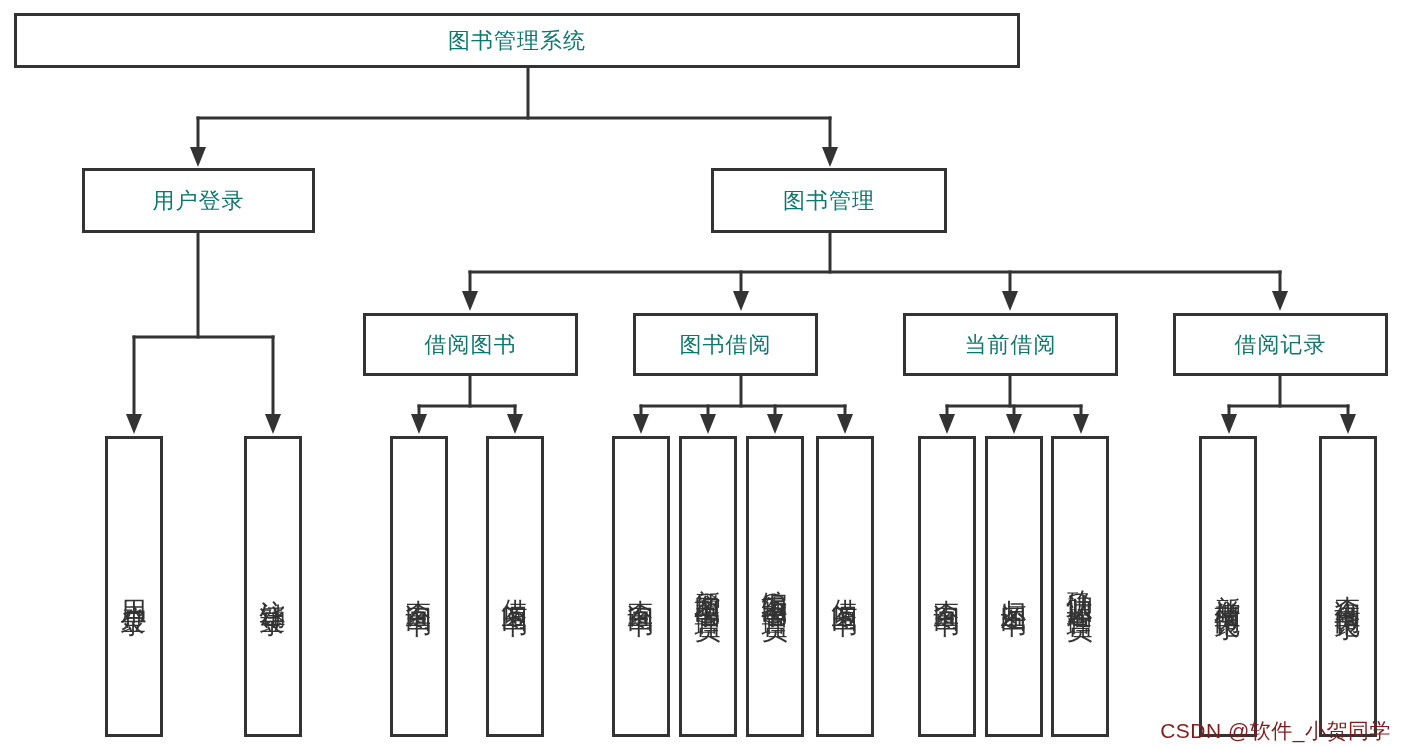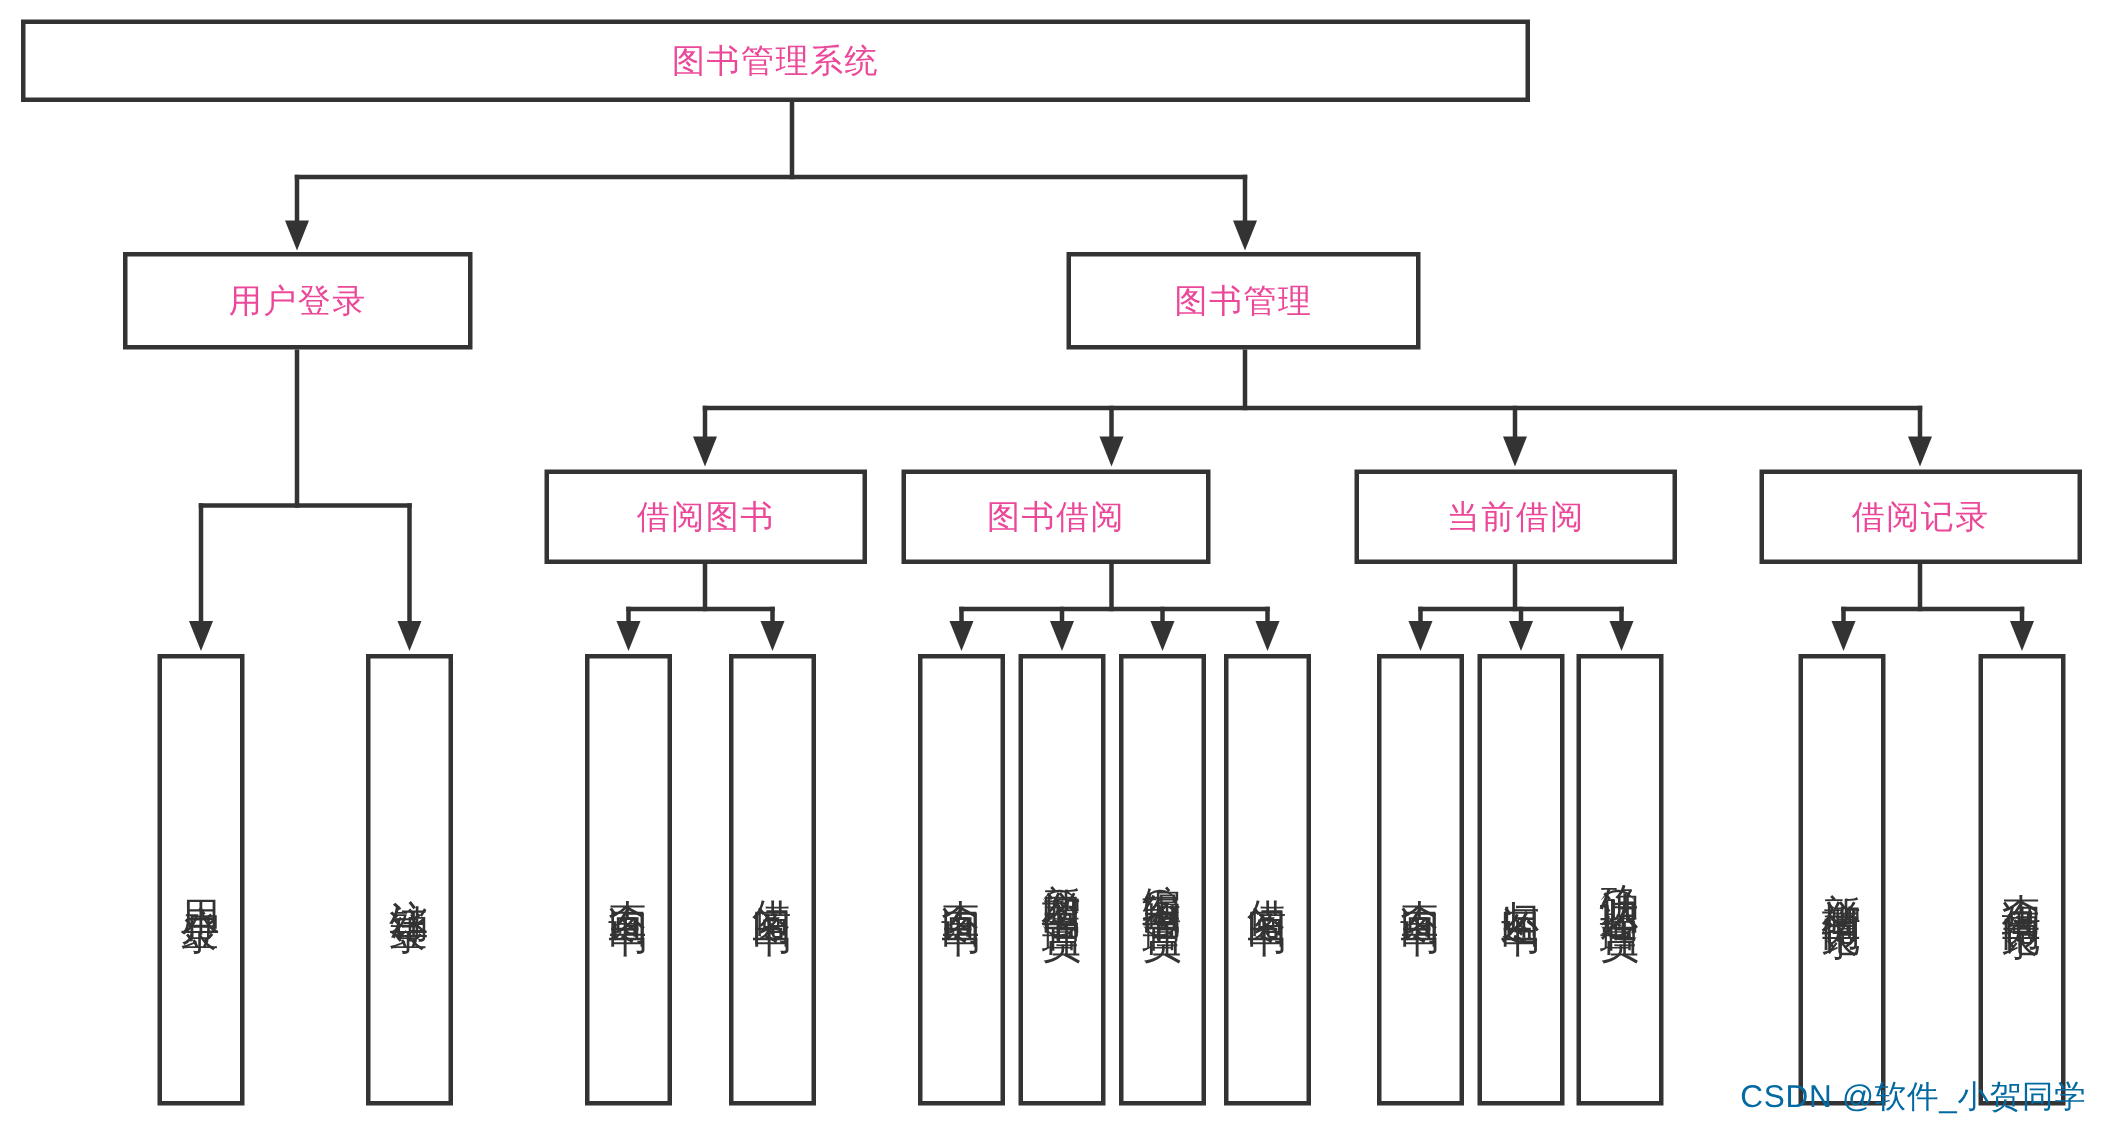--- a/index.html
+++ b/index.html
@@ -28,38 +28,38 @@
     box-sizing: border-box;
     border: 3px solid #333333;
     background: #ffffff;
     display: flex;
     align-items: center;
     justify-content: center;
   }
   .hbox span {
     font-size: 22px;
     letter-spacing: 1px;
-    color: #ec4899;
+    color: #0f766e;
     white-space: nowrap;
   }
   .vbox span {
     writing-mode: vertical-lr;
     text-orientation: mixed;
     font-size: 26px;
     letter-spacing: 4px;
     line-height: 1;
     color: #333333;
   }
   .watermark {
     position: absolute;
     right: 14px;
     bottom: 2px;
     font-size: 21px;
     letter-spacing: 0.5px;
-    color: #0369a1;
+    color: #7f1d1d;
     z-index: 9;
     white-space: nowrap;
     text-align: center;
   }
 </style>
 </head>
 <body>
 
 <div class="canvas">
 
@@ -136,21 +136,21 @@
   <div class="box hbox" style="left:82px;top:168px;width:233px;height:65px;">
     <span>用户登录</span>
   </div>
   <div class="box hbox" style="left:711px;top:168px;width:236px;height:65px;">
     <span>图书管理</span>
   </div>
 
   <div class="box hbox" style="left:363px;top:313px;width:215px;height:63px;">
     <span>借阅图书</span>
   </div>
-  <div class="box hbox" style="left:601px;top:313px;width:206px;height:63px;">
+  <div class="box hbox" style="left:633px;top:313px;width:185px;height:63px;">
     <span>图书借阅</span>
   </div>
   <div class="box hbox" style="left:903px;top:313px;width:215px;height:63px;text-align:center;">
     <span>当前借阅</span>
   </div>
   <div class="box hbox" style="left:1173px;top:313px;width:215px;height:63px;">
     <span>借阅记录</span>
   </div>
 
   <div class="box vbox" style="left:105px;top:436px;width:58px;height:301px;">

